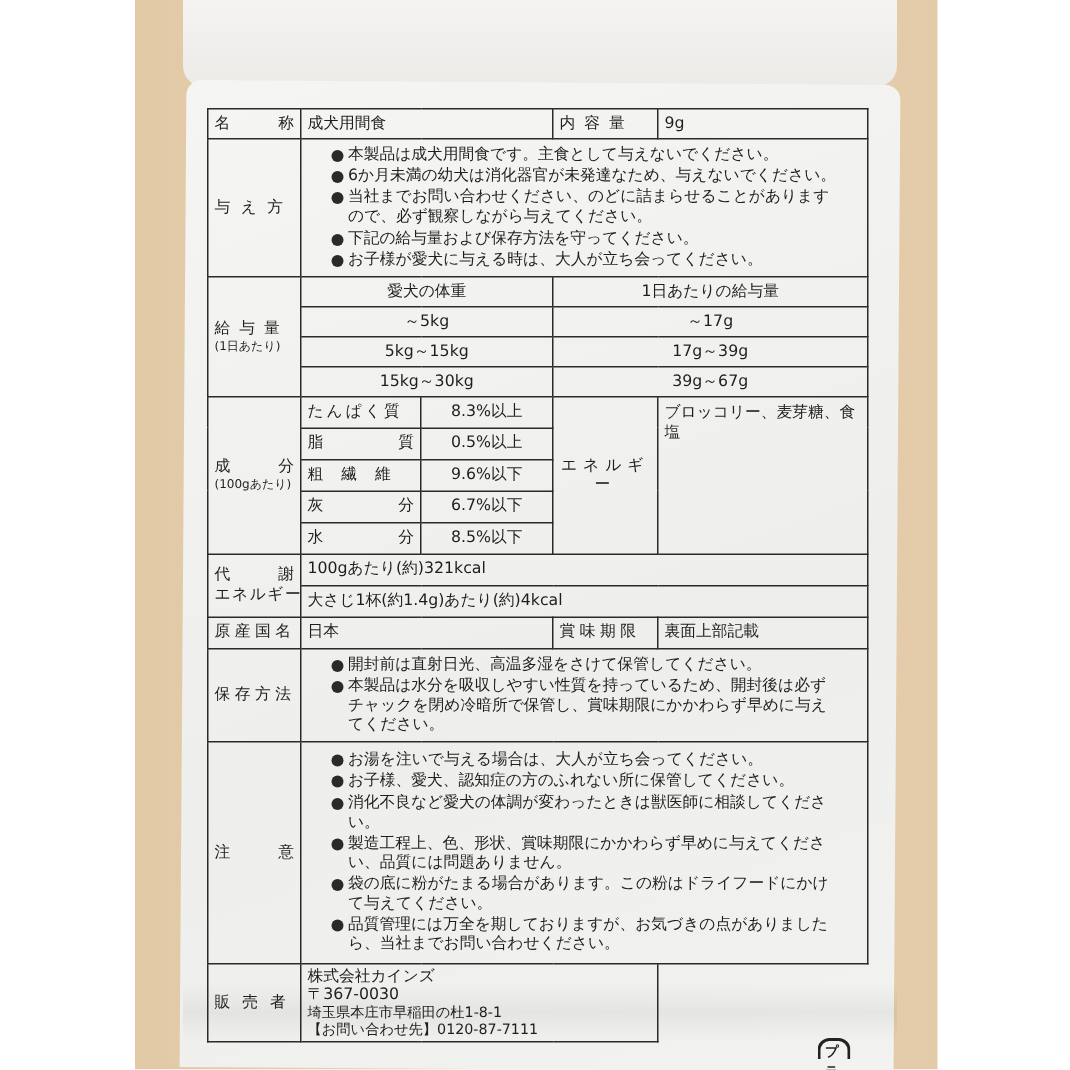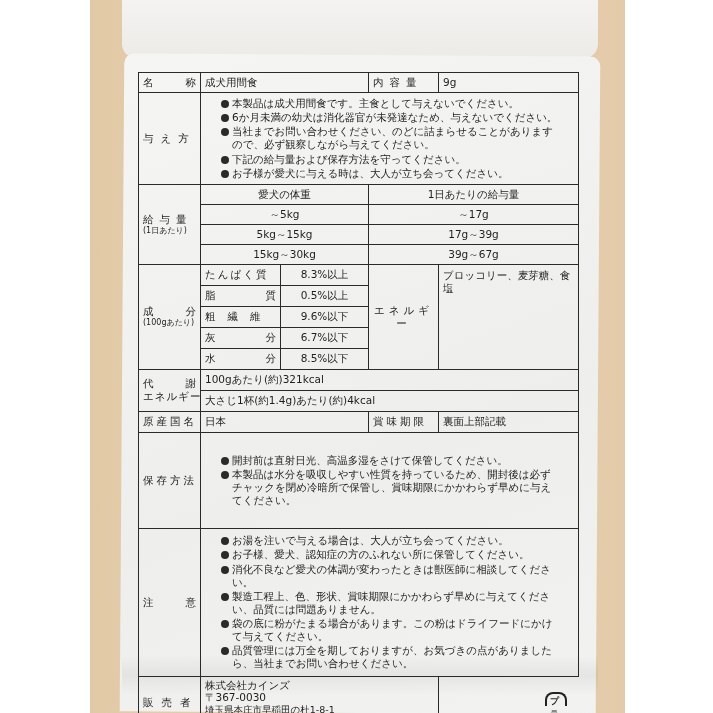--- a/index.html
+++ b/index.html
@@ -170,21 +170,21 @@
 
   <tr style="height:21px">
     <td class="lbl" style="letter-spacing:3px">原産国名</td>
     <td colspan="2">日本</td>
     <td style="letter-spacing:3px">賞味期限</td>
     <td>裏面上部記載</td>
   </tr>
 
   <tr>
     <td class="lbl" style="letter-spacing:3px">保存方法</td>
-    <td colspan="4" style="padding:20px 4px">
+    <td colspan="4" style="padding:3px 4px">
       <div class="bul">開封前は直射日光、高温多湿をさけて保管してください。</div>
       <div class="bul">本製品は水分を吸収しやすい性質を持っているため、開封後は必ずチャックを閉め冷暗所で保管し、賞味期限にかかわらず早めに与えてください。</div>
     </td>
   </tr>
 
   <tr>
     <td class="lbl">
       <div class="justify">
             <span>注</span>
             <span>意</span>

